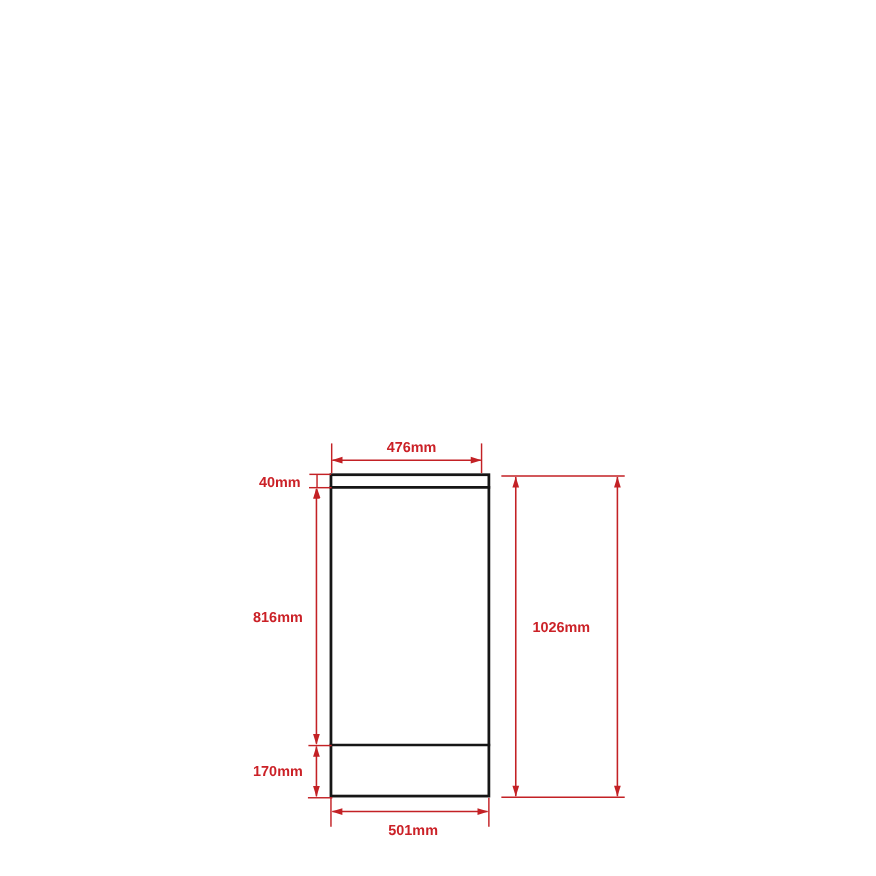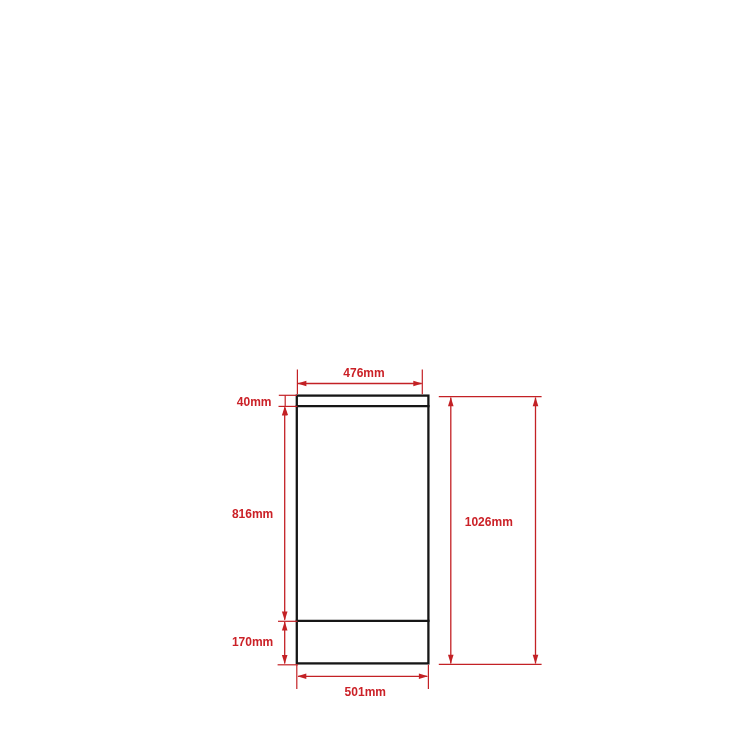--- a/index.html
+++ b/index.html
@@ -1,17 +1,17 @@
 <!DOCTYPE html>
 <html><head>
 <meta charset="utf-8">
 <title>Cabinet dimensions</title>
 <style>
   html,body{margin:0;padding:0;background:#ffffff;}
-  .wrap{width:710px;height:730px;position:relative;overflow:hidden;background:#ffffff;padding-left:21px;}
+  .wrap{width:710px;height:730px;position:relative;overflow:hidden;background:#ffffff;}
   text{font-family:"Liberation Sans",sans-serif;font-weight:bold;fill:#cb2127;}
 </style>
 </head>
 <body>
 <div class="wrap">
 <svg width="730" height="730" viewBox="0 0 730 730" xmlns="http://www.w3.org/2000/svg" style="filter:blur(0.45px)">
 
   <rect x="0" y="0" width="730" height="730" fill="#ffffff"></rect>
 
   <g stroke="#161616" stroke-width="2.3" fill="none">

